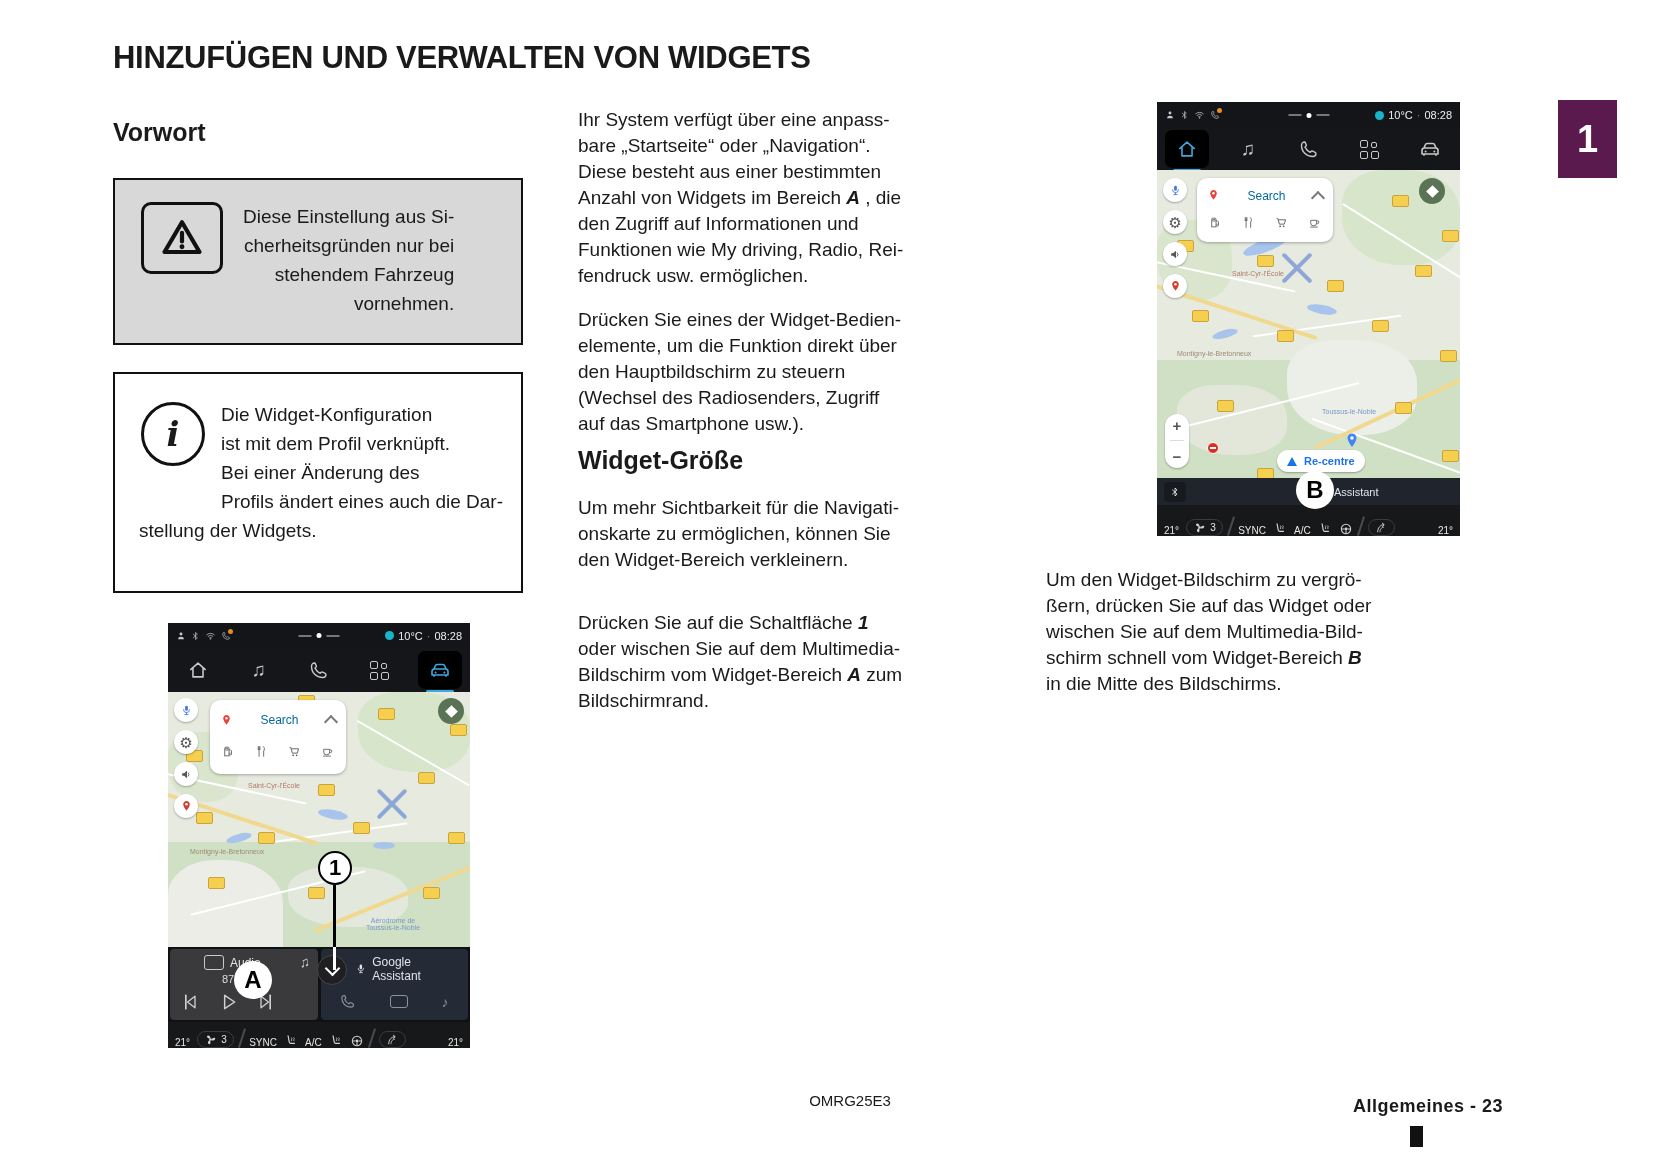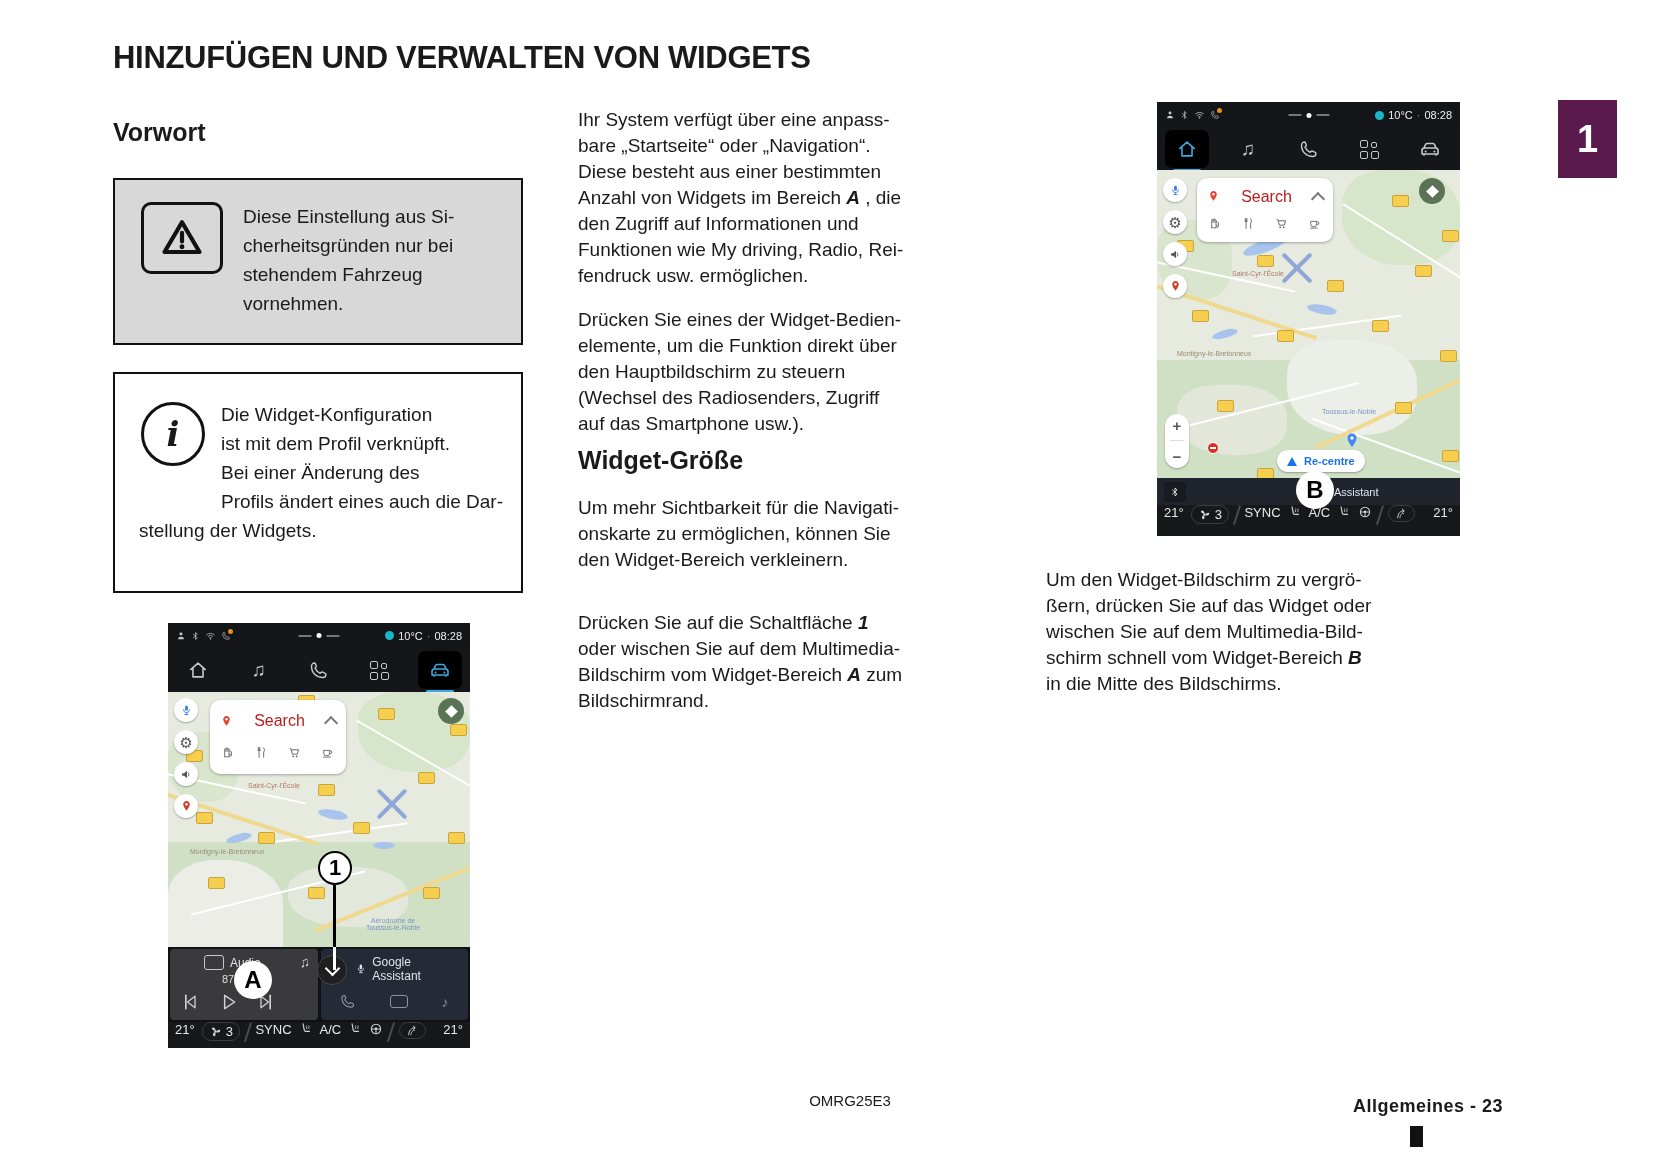--- a/index.html
+++ b/index.html
@@ -5,21 +5,21 @@
   html,body{margin:0;padding:0;background:#fff;}
   .page{position:relative;width:1653px;height:1165px;background:#fff;overflow:hidden;
         font-family:"Liberation Sans", sans-serif;color:#1a1a1a;border-radius:16px;}
   
   .doc-title{position:absolute;left:113px;top:40px;font-size:31px;font-weight:700;letter-spacing:-.3px;}
   .h2{position:absolute;font-size:25px;font-weight:700;}
   .para{position:absolute;font-size:19px;line-height:26px;white-space:pre-line;}
   .bi{font-weight:700;font-style:italic;}
   
   .warnbox{position:absolute;left:113px;top:178px;width:410px;height:167px;background:#d8d8d8;
-           border:2.5px solid #111;box-sizing:border-box;display:flex;align-items:flex-start;padding:22px 14px 0 26px;}
+           border:2.5px solid #111;box-sizing:border-box;display:flex;align-items:flex-start;padding:22px 14px 0 26px;text-align:right;}
   .warn-icon{width:76px;height:66px;border:3px solid #111;border-radius:10px;flex:0 0 auto;
              display:flex;align-items:center;justify-content:center;}
   .warn-text{margin-left:20px;font-size:19px;line-height:29px;white-space:pre-line;}
   .infobox{position:absolute;left:113px;top:372px;width:410px;height:221px;background:#fff;
            border:2.5px solid #111;box-sizing:border-box;padding:26px 18px 0 24px;font-size:19px;line-height:29px;}
   .info-icon{float:left;width:58px;height:58px;border:3.5px solid #111;border-radius:50%;margin:2px 16px 26px 2px;
              display:flex;align-items:center;justify-content:center;
              font-family:"DejaVu Serif", serif;font-style:italic;font-weight:700;font-size:34px;}
   .info-text{white-space:pre-line;}
   
@@ -56,21 +56,21 @@
   .map .sh{position:absolute;width:15px;height:10px;background:#f6cf4e;border:1px solid #c9a43c;border-radius:2px;}
   .map .runway{position:absolute;width:4px;height:40px;background:#8ea7d6;border-radius:2px;}
   .maplabel{position:absolute;font-size:7px;color:#9b8c77;white-space:nowrap;}
   .maplabel.blue{color:#7b97c8;}
   .rail{position:absolute;display:flex;flex-direction:column;gap:8px;}
   .railbtn{width:24px;height:24px;border-radius:50%;background:#fff;box-shadow:0 1px 2px rgba(0,0,0,.3);
            display:flex;align-items:center;justify-content:center;}
   .searchcard{position:absolute;background:#fff;border-radius:10px;box-shadow:0 1px 3px rgba(0,0,0,.3);
               display:flex;flex-direction:column;justify-content:space-around;padding:4px 10px;box-sizing:border-box;}
   .searchrow{display:flex;align-items:center;justify-content:space-between;}
-  .search-text{color:#b91c1c;font-size:16px;}
+  .search-text{color:#0369a1;font-size:12px;}
   .chev-up{width:8px;height:8px;border-left:2px solid #777;border-top:2px solid #777;transform:rotate(45deg);margin-top:4px;}
   .catrow{display:flex;align-items:center;justify-content:space-between;color:#5d5d5d;padding:0 2px 3px 2px;}
   .compass{position:absolute;width:26px;height:26px;border-radius:50%;background:#5b7355;display:flex;align-items:center;justify-content:center;}
   .needle{width:9px;height:9px;background:#fff;transform:rotate(45deg);}
   .zoomctl{position:absolute;width:24px;height:54px;background:#fff;border-radius:12px;box-shadow:0 1px 2px rgba(0,0,0,.3);
            display:flex;flex-direction:column;align-items:center;justify-content:space-around;color:#555;font-size:15px;font-weight:700;}
   .zoomctl .divl{width:14px;height:1px;background:#ddd;}
   .recentre{position:absolute;height:22px;background:#ffffff;border-radius:12px;box-shadow:0 1px 2px rgba(0,0,0,.3);
             display:flex;align-items:center;gap:7px;padding:0 10px;color:#1a73e8;font-size:11px;font-weight:700;}
   .navtri{width:0;height:0;border-left:5px solid transparent;border-right:5px solid transparent;border-bottom:9px solid #1a73e8;}
@@ -85,22 +85,22 @@
   .fmbadge{width:18px;height:13px;border:1.5px solid #c9c9c9;border-radius:3px;}
   .notes{position:absolute;right:8px;top:5px;font-size:14px;color:#cfcfcf;transform:rotate(-10deg);}
   .freq{position:absolute;left:52px;top:24px;font-size:11px;color:#ddd;}
   .transport{position:absolute;left:10px;bottom:8px;display:flex;gap:18px;color:#cfcfcf;}
   .assist-icons{position:absolute;left:18px;bottom:10px;display:flex;gap:34px;color:#8b93a3;align-items:center;}
   .chatrect{width:16px;height:11px;border:1.7px solid #8b93a3;border-radius:3px;}
   .chevbtn{position:absolute;width:30px;height:30px;border-radius:50%;background:#1f1f22;border:1.5px solid #45464a;
            box-sizing:border-box;display:flex;align-items:center;justify-content:center;z-index:6;}
   .chev-dn{width:9px;height:9px;border-right:2.2px solid #fff;border-bottom:2.2px solid #fff;transform:rotate(45deg);margin-top:-4px;}
   
-  .climate{position:absolute;left:0;right:0;background:#17181a;color:#e8e8e8;display:flex;align-items:flex-start;
-           font-size:13px;padding:0 7px;box-sizing:border-box;gap:7px;}
+  .climate{position:absolute;left:0;right:0;background:#17181a;color:#e8e8e8;display:flex;align-items:flex-end;
+           font-size:10px;padding:0 7px;box-sizing:border-box;gap:7px;}
   .cl-group{display:flex;align-items:center;gap:4px;border:1px solid #3c3d40;border-radius:9px;padding:1px 6px;}
   .cl-sep{width:1.5px;height:20px;background:#4a4b4e;transform:rotate(18deg);}
   .cl-ic{color:#d4d4d4;}
   
   .thinbar{position:absolute;left:0;right:0;background:#20252d;display:flex;align-items:center;color:#dfe3ea;font-size:11px;}
   .bt-tile{width:22px;height:20px;background:#171a1f;border-radius:4px;margin-left:7px;display:flex;align-items:center;justify-content:center;color:#fff;}
   
   .co{position:absolute;background:#fff;border-radius:50%;display:flex;align-items:center;justify-content:center;
       font-weight:700;color:#000;z-index:8;}
   .co.ring{border:2.5px solid #000;box-sizing:border-box;}

